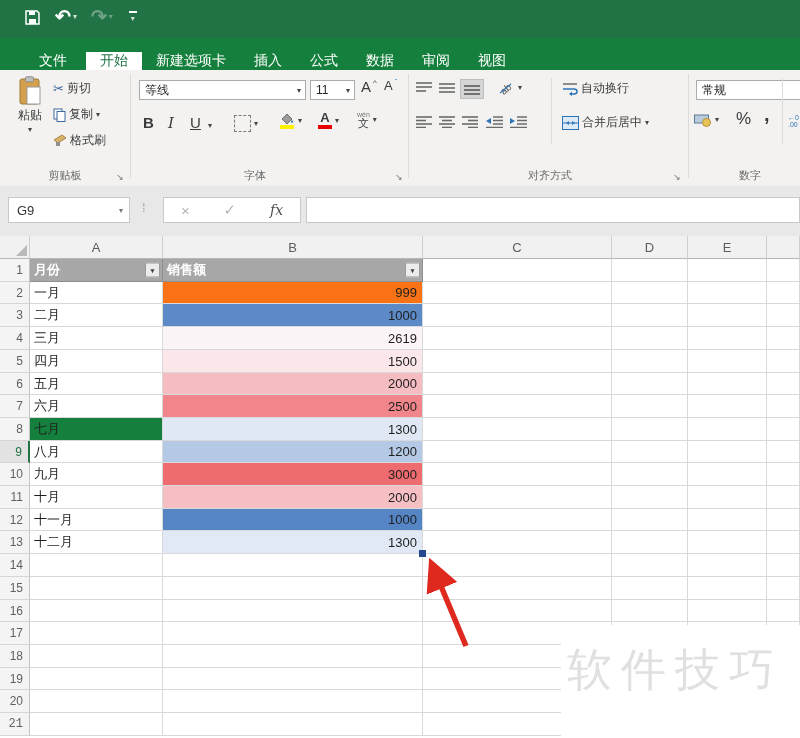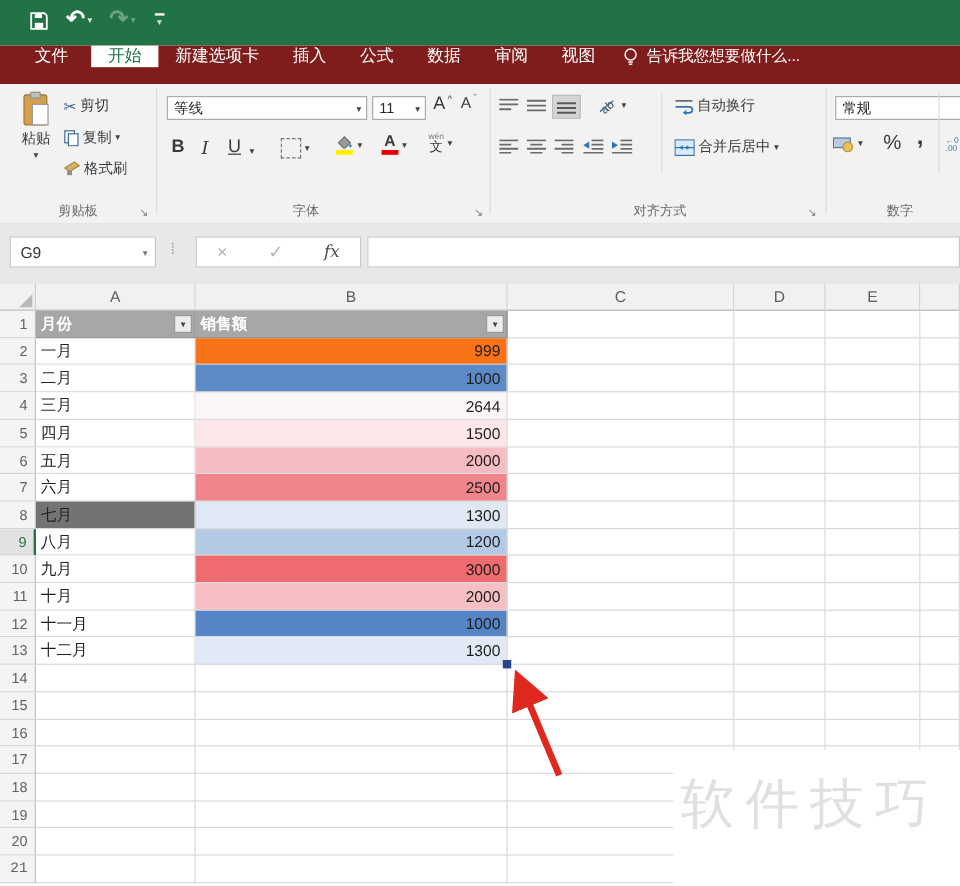--- a/index.html
+++ b/index.html
@@ -10,22 +10,22 @@
   .titlebar{position:absolute;left:0;top:0;width:800px;height:38px;background:#217346;}
   .qat{position:absolute;left:24px;top:6px;display:flex;align-items:center;gap:14px;color:#fff;}
   .qat .btn{display:flex;align-items:center;gap:2px;cursor:default;}
   .undo-glyph{font-size:19px;font-weight:bold;line-height:22px;color:#fff;}
   .redo-glyph{font-size:19px;font-weight:bold;line-height:22px;color:#6fa287;}
   .dd-small{font-size:8px;line-height:8px;color:#cfe3d8;}
   .qat-custom{display:flex;flex-direction:column;align-items:center;line-height:5px;margin-left:2px;}
   .qat-custom .bar{width:8px;border-top:2px solid #fff;margin-bottom:2px;}
 
   
-  .tabrow{position:absolute;left:0;top:38px;width:800px;height:32px;background:#7f1d1d;
-          display:flex;align-items:flex-start;padding-left:10px;box-sizing:border-box;}
+  .tabrow{position:absolute;left:0;top:38px;width:800px;height:32px;background:#15803d;
+          display:flex;align-items:flex-end;padding-left:20px;box-sizing:border-box;}
   .tab{color:#fff;font-size:14px;display:flex;align-items:center;padding:0 14px;cursor:default;white-space:nowrap;}
   .tab.file{padding:0 19px;}
   .tab.active{background:#fff;color:#217346;}
   .tellme{display:flex;align-items:center;gap:6px;color:#fff;font-size:13px;margin-left:8px;white-space:nowrap;}
 
   
   .ribbon{position:absolute;left:0;top:70px;width:800px;height:116px;background:#f3f2f1;
           border-bottom:1px solid #d2d0ce;font-size:12px;color:#444;}
   .vsep{position:absolute;top:4px;height:104px;width:1px;background:#dcdbda;}
   .group-label{position:absolute;bottom:3px;font-size:11px;color:#696969;text-align:center;}
@@ -109,28 +109,20 @@
 
   <div class="tabrow">
     <div class="tab file">文件</div>
     <div class="tab active">开始</div>
     <div class="tab">新建选项卡</div>
     <div class="tab">插入</div>
     <div class="tab">公式</div>
     <div class="tab">数据</div>
     <div class="tab">审阅</div>
     <div class="tab">视图</div>
-    <div class="tellme">
-      <svg width="15" height="17" viewBox="0 0 15 17">
-        <circle cx="7.5" cy="6.5" r="4.6" fill="none" stroke="#fff" stroke-width="1.2"></circle>
-        <line x1="5.6" y1="12.6" x2="9.4" y2="12.6" stroke="#fff" stroke-width="1.2"></line>
-        <line x1="6.1" y1="14.6" x2="8.9" y2="14.6" stroke="#fff" stroke-width="1.2"></line>
-      </svg>
-      <span>告诉我您想要做什么...</span>
-    </div>
   </div>
 
   <div class="ribbon">
     <div class="vsep" style="left:130px"></div>
     <div class="vsep" style="left:408px"></div>
     <div class="vsep" style="left:688px"></div>
 
     <div class="rbtn" style="left:8px;top:6px;flex-direction:column;gap:1px;width:44px">
       <svg width="24" height="30" viewBox="0 0 24 30">
         <rect x="2" y="3" width="19" height="25" rx="2" fill="#d5a04d" stroke="#9c7a39"></rect>
@@ -396,21 +388,21 @@
         </div>
         <div class="cell" style="left: 423px; top: 68px; width: 189px; height: 23px;"></div>
         <div class="cell" style="left: 612px; top: 68px; width: 76px; height: 23px;"></div>
         <div class="cell" style="left: 688px; top: 68px; width: 79px; height: 23px;"></div>
         <div class="cell" style="left: 767px; top: 68px; width: 33px; height: 23px;"></div>
         <div class="rowhdr" style="top: 91px; height: 23px;">4</div>
         <div class="cell" style="left: 30px; top: 91px; width: 133px; height: 23px; background: rgb(255, 255, 255);">
           <span class="mon">三月</span>
         </div>
         <div class="cell" style="left: 163px; top: 91px; width: 260px; height: 23px; background: rgb(252, 245, 247);">
-          <span class="val">2644</span>
+          <span class="val">2619</span>
         </div>
         <div class="cell" style="left: 423px; top: 91px; width: 189px; height: 23px;"></div>
         <div class="cell" style="left: 612px; top: 91px; width: 76px; height: 23px;"></div>
         <div class="cell" style="left: 688px; top: 91px; width: 79px; height: 23px;"></div>
         <div class="cell" style="left: 767px; top: 91px; width: 33px; height: 23px;"></div>
         <div class="rowhdr" style="top: 114px; height: 23px;">5</div>
         <div class="cell" style="left: 30px; top: 114px; width: 133px; height: 23px; background: rgb(255, 255, 255);">
           <span class="mon">四月</span>
         </div>
         <div class="cell" style="left: 163px; top: 114px; width: 260px; height: 23px; background: rgb(251, 231, 234);">
@@ -436,21 +428,21 @@
           <span class="mon">六月</span>
         </div>
         <div class="cell" style="left: 163px; top: 159px; width: 260px; height: 23px; background: rgb(240, 133, 139);">
           <span class="val">2500</span>
         </div>
         <div class="cell" style="left: 423px; top: 159px; width: 189px; height: 23px;"></div>
         <div class="cell" style="left: 612px; top: 159px; width: 76px; height: 23px;"></div>
         <div class="cell" style="left: 688px; top: 159px; width: 79px; height: 23px;"></div>
         <div class="cell" style="left: 767px; top: 159px; width: 33px; height: 23px;"></div>
         <div class="rowhdr" style="top: 182px; height: 23px;">8</div>
-        <div class="cell" style="left: 30px; top: 182px; width: 133px; height: 23px; background: #737373;">
+        <div class="cell" style="left: 30px; top: 182px; width: 133px; height: 23px; background: #15803d;">
           <span class="mon">七月</span>
         </div>
         <div class="cell" style="left: 163px; top: 182px; width: 260px; height: 23px; background: rgb(223, 232, 244);">
           <span class="val">1300</span>
         </div>
         <div class="cell" style="left: 423px; top: 182px; width: 189px; height: 23px;"></div>
         <div class="cell" style="left: 612px; top: 182px; width: 76px; height: 23px;"></div>
         <div class="cell" style="left: 688px; top: 182px; width: 79px; height: 23px;"></div>
         <div class="cell" style="left: 767px; top: 182px; width: 33px; height: 23px;"></div>
         <div class="rowhdr active" style="top: 205px; height: 22px;">9</div>

